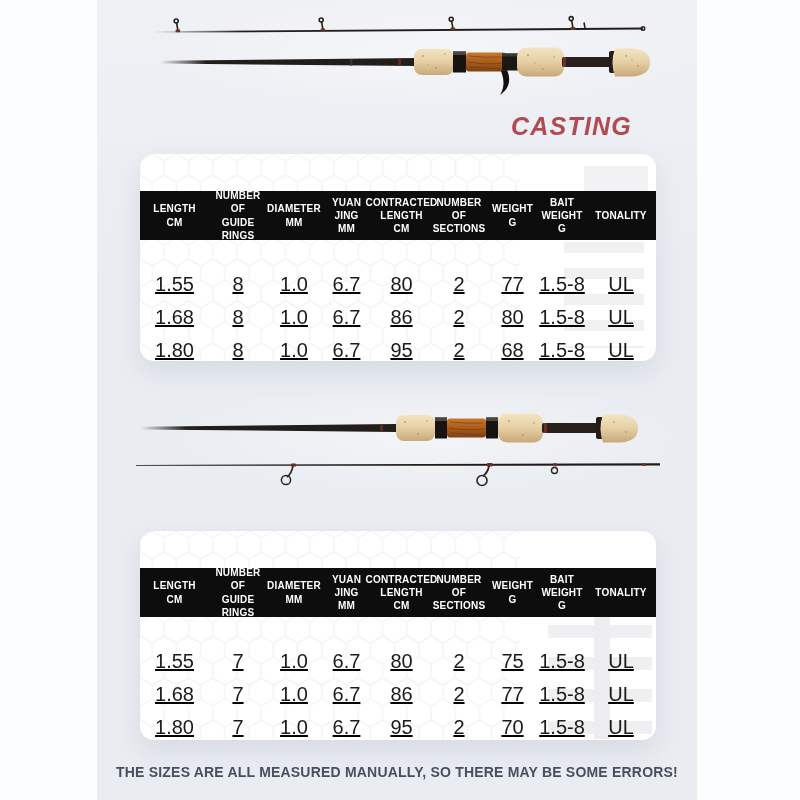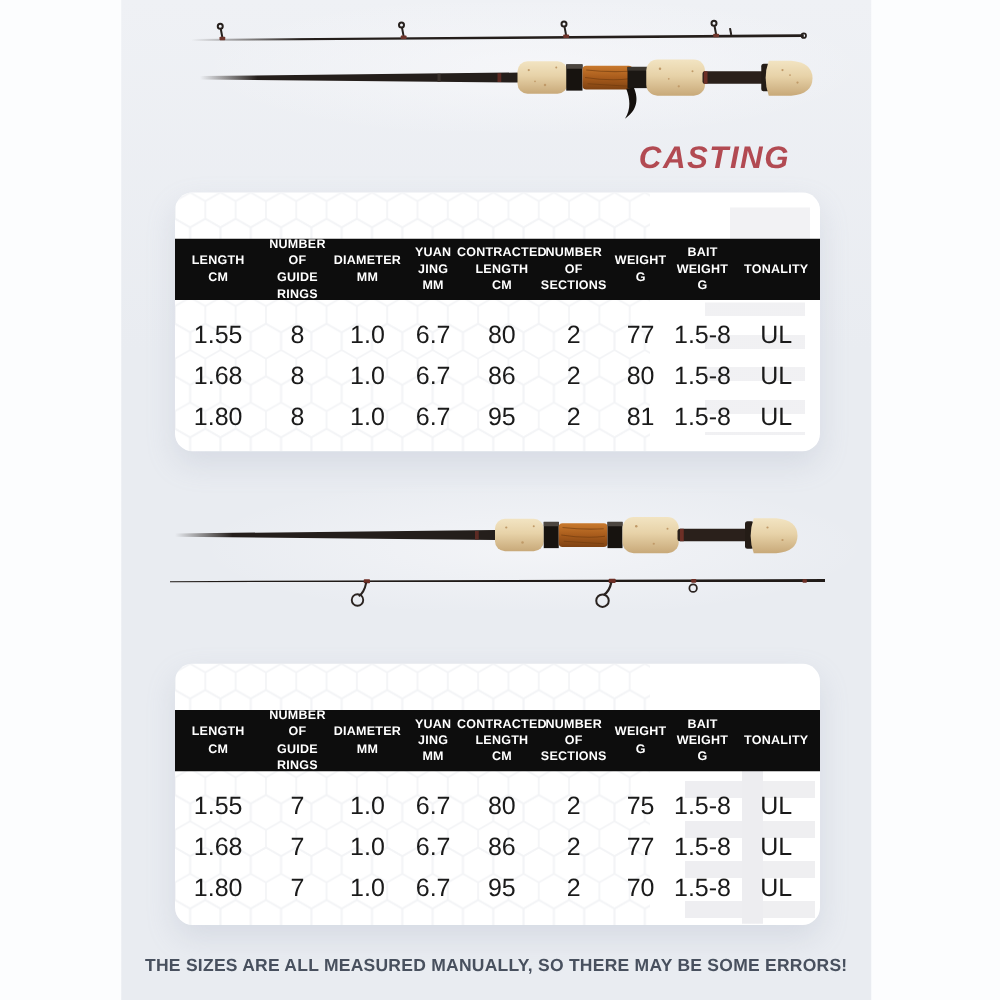--- a/index.html
+++ b/index.html
@@ -48,21 +48,21 @@
 
   .thead {
     position:relative; z-index:1; margin-top:37px; height:49px;
     background:#0d0d0d; display:flex; align-items:center;
   }
   .hcell {
     display:flex; flex-direction:column; align-items:center; justify-content:center;
     color:#ffffff; font-weight:bold; font-size:10px; line-height:1.32;
     letter-spacing:.2px; text-align:center; white-space:nowrap; overflow:visible;
   }
-  .tbody { position:relative; z-index:1; padding-top:12px; }
+  .tbody { position:relative; z-index:1; padding-top:28px;text-decoration:underline; }
   .trow  { display:flex; height:33px; align-items:center; }
   .tcell { text-align:center; font-size:20px; color:#1a1a1a; }
 
   .footer-note {
     position:absolute; left:97px; top:764px; width:600px; text-align:center;
     font-size:14px; font-weight:bold; color:#48505e; letter-spacing:.2px;
   }
 </style>
 </head>
 <body>
@@ -235,21 +235,21 @@
             <div class="tcell" style="width: 48px;">1.5-8</div>
             <div class="tcell" style="width: 70px;">UL</div>
           </div>
           <div class="trow">
             <div class="tcell" style="width: 69px;">1.80</div>
             <div class="tcell" style="width: 58px;">8</div>
             <div class="tcell" style="width: 54px;">1.0</div>
             <div class="tcell" style="width: 51px;">6.7</div>
             <div class="tcell" style="width: 59px;">95</div>
             <div class="tcell" style="width: 56px;">2</div>
-            <div class="tcell" style="width: 51px;">81</div>
+            <div class="tcell" style="width: 51px;">68</div>
             <div class="tcell" style="width: 48px;">1.5-8</div>
             <div class="tcell" style="width: 70px;">UL</div>
           </div>
         </div>
     </div>
   </div>
 
   <svg id="rod-spinning" class="rod-photo" viewBox="0 0 598 100" xmlns="http://www.w3.org/2000/svg">
     <defs>
       <linearGradient id="fadeS" x1="0" y1="0" x2="1" y2="0">

